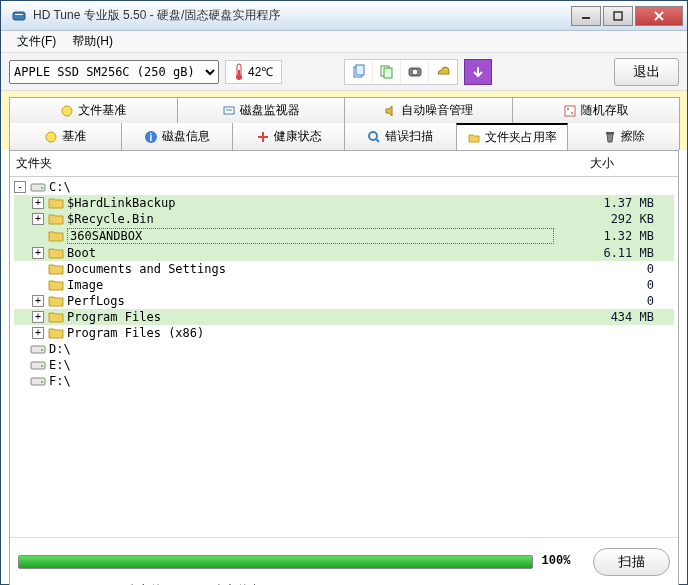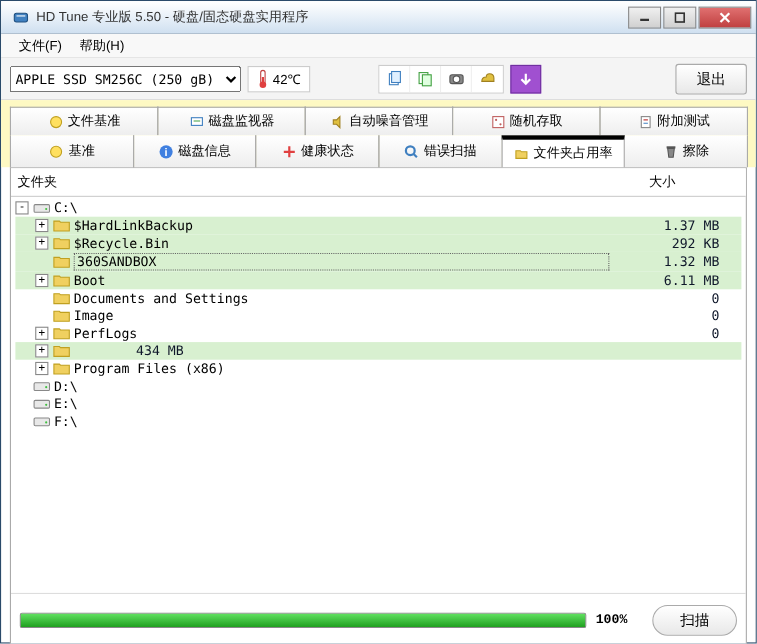--- a/index.html
+++ b/index.html
@@ -20,21 +20,21 @@
 .toolbar .tbgroup { display: flex; border: 1px solid #ccc; height: 26px; }
 .toolbar .tbbtn { width: 28px; height: 24px; display: flex; align-items: center; justify-content: center; cursor: pointer; background: #fff; border-right: 1px solid #eee; }
 .toolbar .tbbtn:last-child { border-right: none; }
 .toolbar .tbbtn.purple { background: #a050d0; color: #fff; border: 1px solid #7030a0; }
 .toolbar .exitbtn { padding: 4px 18px; border: 1px solid #aaa; border-radius: 3px; background: linear-gradient(to bottom,#fff,#e8e8e8); cursor: pointer; margin-left: auto; }
 .tabs-outer { padding: 6px 8px 0 8px; background: #fef9c3; }
 .tabrow { display: flex; border-bottom: none; }
 .tab { flex: 1; padding: 4px 6px; border: 1px solid #aaa; border-bottom: none; background: linear-gradient(to bottom,#fff,#eee); display: flex; align-items: center; justify-content: center; gap: 4px; cursor: pointer; font-size: 12px; margin-right: -1px; }
 .tab.active { background: #fff; position: relative; z-index: 2; }
 .tabrow2 .tab { border-top: none; }
-.tabrow2 .tab.active { border-top: 4px solid #000000; }
+.tabrow2 .tab.active { border-top: 2px solid #000000; }
 .content { border: 1px solid #aaa; margin: 0 8px 8px 8px; background: #fff; height: 460px; display: flex; flex-direction: column; }
 .treeheader { display: flex; border-bottom: 1px solid #ccc; padding: 4px 6px; background: #fff; }
 .treeheader .col1 { flex: 1; }
 .treeheader .col2 { width: 120px; text-align: center; padding-right: 20px; }
 .tree { flex: 1; overflow: auto; padding: 2px 4px; font-family: "SimSun", monospace; font-size: 12px; }
 .treeitem { display: flex; align-items: center; padding: 1px 0; white-space: nowrap; }
 .treeitem .expand { width: 12px; height: 12px; border: 1px solid #888; display: inline-flex; align-items: center; justify-content: center; font-size: 10px; line-height: 1; cursor: pointer; margin-right: 4px; background: #fff; font-family: monospace; }
 .treeitem .noexpand { width: 12px; height: 12px; display: inline-block; margin-right: 4px; }
 .treeitem .ticon { width: 16px; height: 14px; margin-right: 3px; display: inline-flex; align-items: center; justify-content: center; }
 .treeitem .name { flex: 1; }
@@ -165,30 +165,20 @@
       <div class="tab">
           <span>
             <svg width="14" height="14">
               <rect x="2" y="2" width="10" height="10" fill="#fff" stroke="#c06060"></rect>
               <circle cx="5" cy="5" r="1" fill="#c06060"></circle>
               <circle cx="9" cy="9" r="1" fill="#c06060"></circle>
             </svg>
           </span>
           <span>随机存取</span>
         </div>
-      <div class="tab">
-          <span>
-            <svg width="14" height="14">
-              <rect x="3" y="2" width="8" height="10" fill="#fff" stroke="#888"></rect>
-              <line x1="5" y1="5" x2="9" y2="5" stroke="#c04040"></line>
-              <line x1="5" y1="8" x2="9" y2="8" stroke="#4080c0"></line>
-            </svg>
-          </span>
-          <span>附加测试</span>
-        </div>
     </div>
     <div class="tabrow tabrow2">
       <div class="tab">
           <span>
             <svg width="14" height="14">
               <circle cx="7" cy="7" r="5" fill="#ffe060" stroke="#c0a020"></circle>
             </svg>
           </span>
           <span>基准</span>
         </div>
@@ -325,20 +315,21 @@
           <span class="name">PerfLogs</span>
           <span class="size">0</span>
         </div>
         <div class="treeitem indent1 green">
           <span class="expand">+</span>
           <span class="ticon">
             <svg width="16" height="14">
               <path d="M1 3 L6 3 L7 4 L15 4 L15 12 L1 12 Z" fill="#f0d060" stroke="#c0a020"></path>
             </svg>
           </span>
+          <span class="name">Program Files</span>
           <span class="size">434 MB</span>
         </div>
         <div class="treeitem indent1">
           <span class="expand">+</span>
           <span class="ticon">
             <svg width="16" height="14">
               <path d="M1 3 L6 3 L7 4 L15 4 L15 12 L1 12 Z" fill="#f0d060" stroke="#c0a020"></path>
             </svg>
           </span>
           <span class="name">Program Files (x86)</span>

